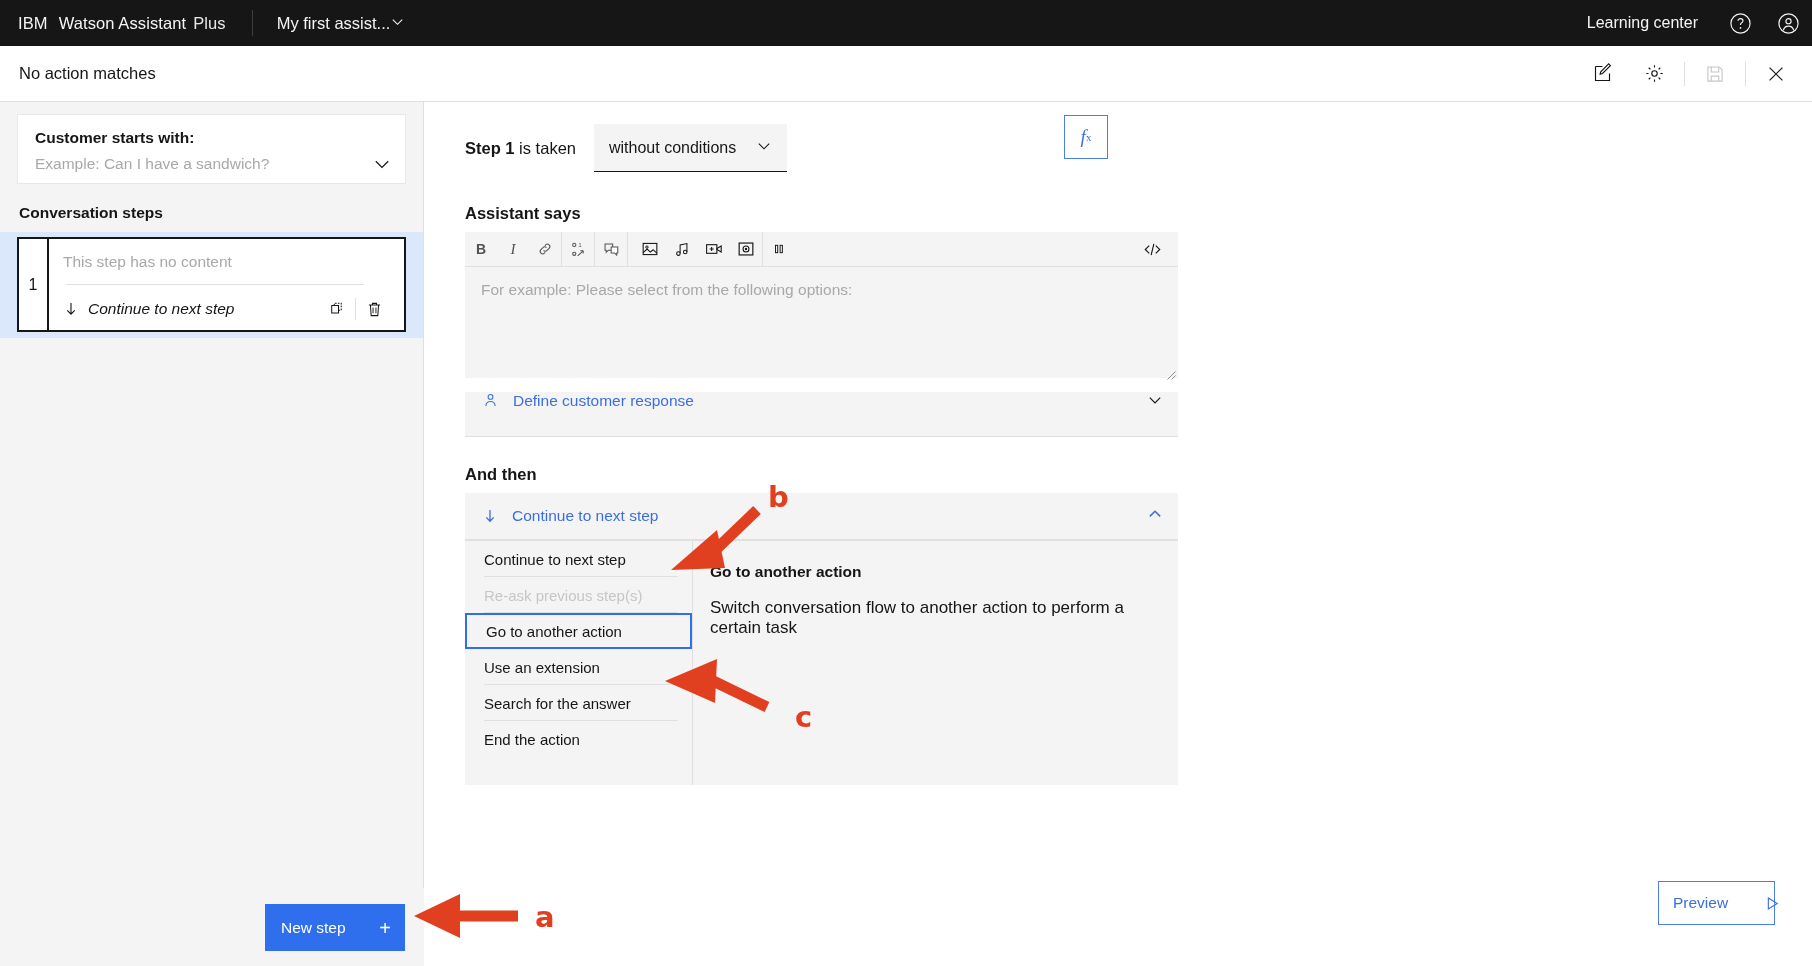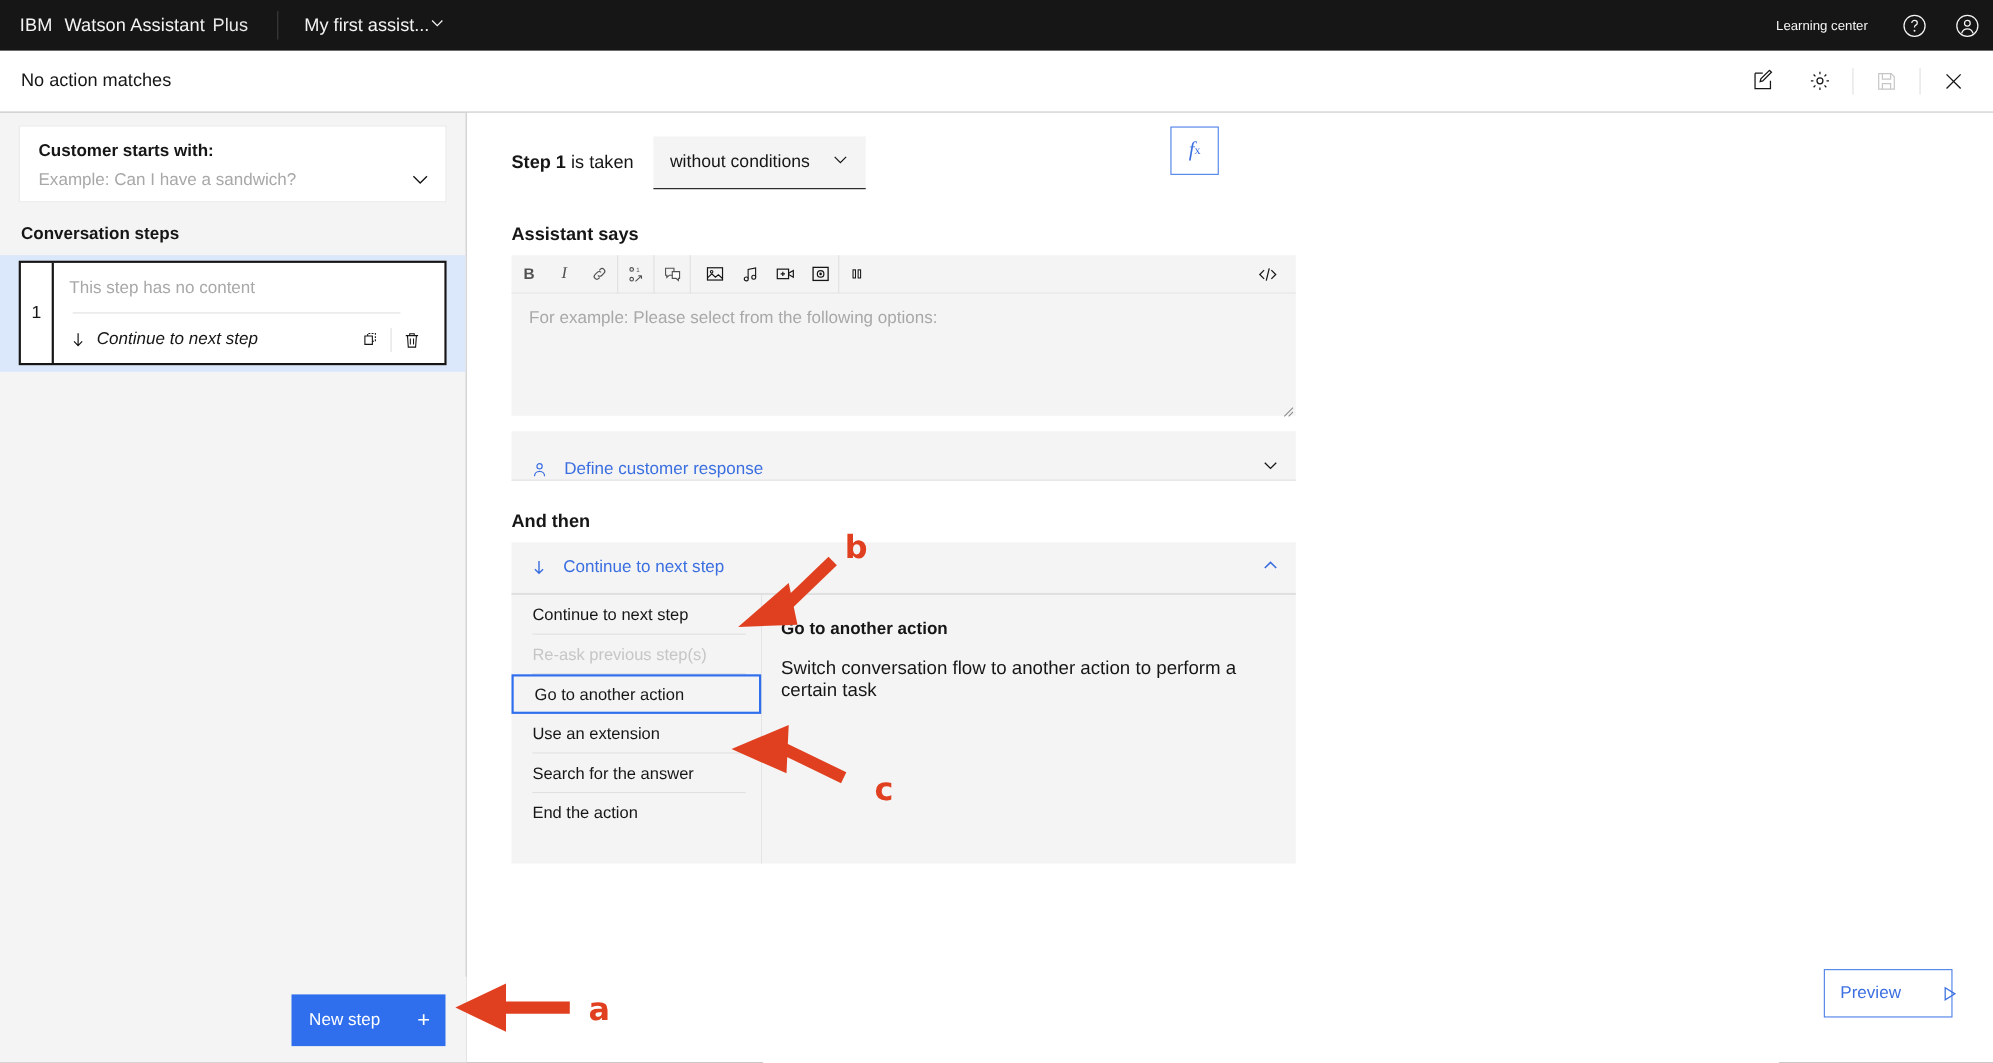--- a/index.html
+++ b/index.html
@@ -16,21 +16,21 @@
     position: absolute; top: 0; left: 0; width: 1812px; height: 46px;
     background: #161616; display: flex; align-items: center;
   }
   .brand { display: flex; align-items: baseline; padding-left: 18px; color: #f4f4f4; font-size: 16.5px; letter-spacing: .1px; }
   .brand .ibm { font-weight: 400; }
   .brand .wa { font-weight: 400; margin-left: 11px; }
   .brand .plan { font-weight: 400; margin-left: 7px; color: #e8e8e8; }
   .topdiv { width: 1px; height: 26px; background: #3d3d3d; margin: 0 24px 0 26px; }
   .assist-sel { display: flex; align-items: center; color: #f4f4f4; font-size: 16.5px; cursor: pointer; }
   .topright { margin-left: auto; display: flex; align-items: center; height: 100%; }
-  .learning { color: #f4f4f4; font-size: 12px; padding: 0 18px; cursor: pointer; }
+  .learning { color: #f4f4f4; font-size: 16px; padding: 0 18px; cursor: pointer; }
   .ticon { width: 48px; height: 46px; display: flex; align-items: center; justify-content: center; cursor: pointer; }
 
   
   .subbar {
     position: absolute; top: 46px; left: 0; width: 1812px; height: 56px;
     background: #fff; border-bottom: 1px solid #e0e0e0;
     display: flex; align-items: center;
   }
   .subtitle { padding-left: 19px; font-size: 16.5px; color: #161616; }
   .subright { margin-left: auto; display: flex; align-items: center; height: 100%; padding-right: 10px; }
@@ -104,21 +104,21 @@
   .edbtn.i { font-style: italic; font-family: "Liberation Serif", serif; font-size: 15px; }
   .edgap { width: 1px; height: 35px; background: #e0e0e0; }
   .edspace { width: 6px; }
   .edbtn.code { margin-left: auto; margin-right: 10px; font-size: 13px; }
   .edarea { height: 111px; background: #f4f4f4; padding: 14px 16px; position: relative; cursor: text; }
   .edplace { font-size: 15.5px; color: #a8a8a8; }
   .edresize { position: absolute; right: 2px; bottom: 2px; width: 10px; height: 10px; }
 
   .defresp {
     margin: 14px 0 0 41px; width: 713px; height: 45px; background: #f4f4f4;
-    border-bottom: 1px solid #e0e0e0; display: flex; align-items: flex-end;
+    border-bottom: 1px solid #e0e0e0; display: flex; align-items: flex-start;
     padding: 0 15px 0 17px; cursor: pointer;
   }
   .defresp .pico { color: #3b6fe0; display: flex; margin-right: 14px; }
   .defresp .dtxt { font-size: 15.5px; color: #3b6fe0; }
   .defresp .dchev { margin-left: auto; color: #161616; }
 
   .andthen { padding: 28px 0 9px 41px; font-size: 16.5px; font-weight: 700; color: #161616; }
 
   .cont-bar {
     margin-left: 41px; width: 713px; height: 47px; background: #f4f4f4;

